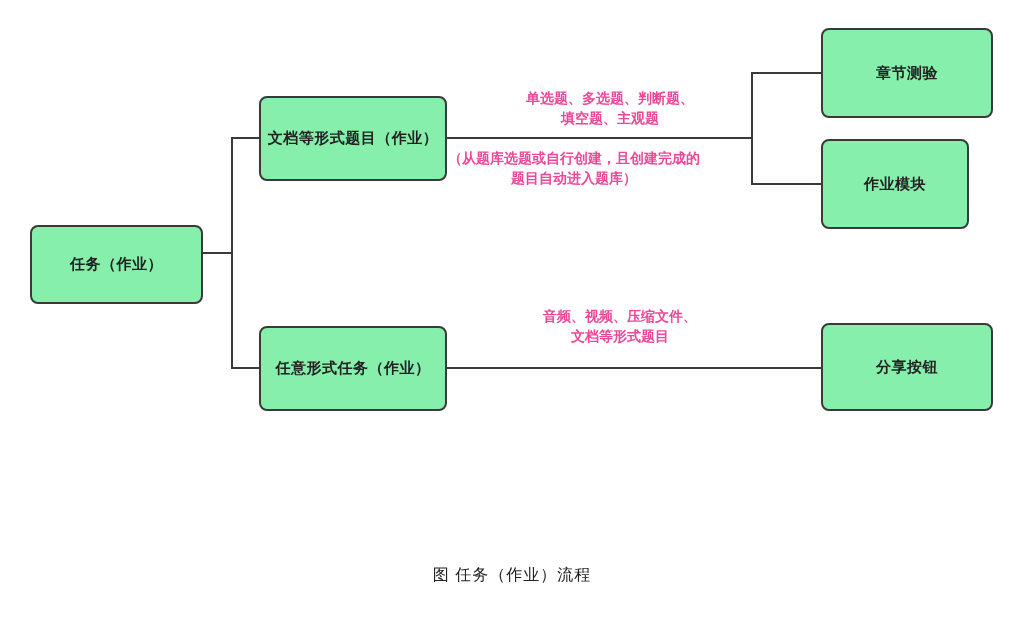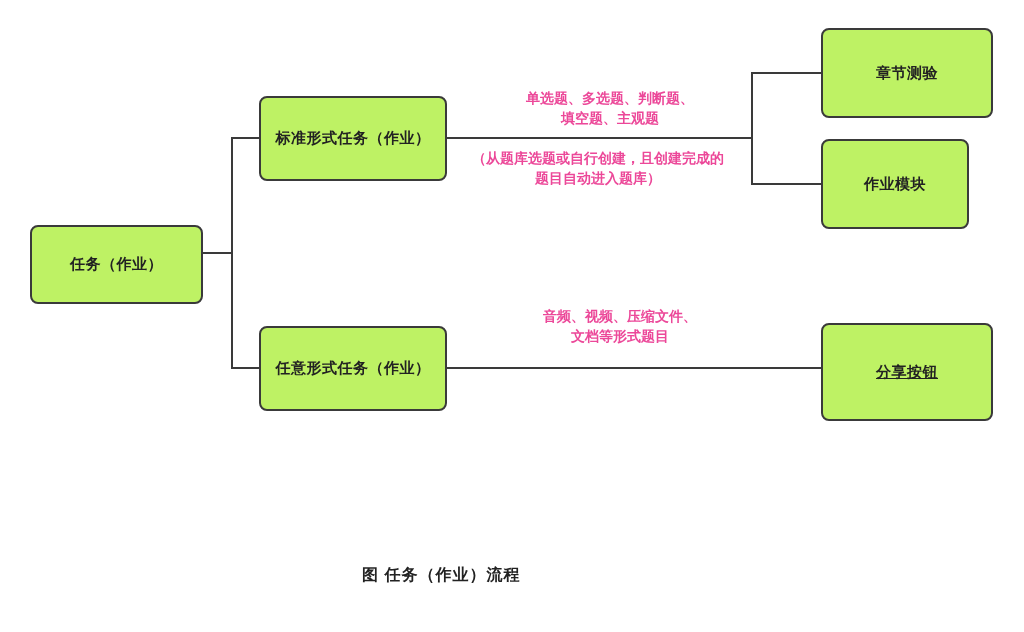--- a/index.html
+++ b/index.html
@@ -19,21 +19,21 @@
     left: 0;
     top: 0;
     width: 1024px;
     height: 632px;
   }
   .node {
     position: absolute;
     box-sizing: border-box;
     border: 2px solid #3a3a3a;
     border-radius: 8px;
-    background: #bef264;
+    background: #86efac;
     display: flex;
     align-items: center;
     justify-content: center;
     text-align: center;
     font-weight: bold;
     color: #222222;
     letter-spacing: 0.5px;
   }
   .node-label {
     display: block;
@@ -43,21 +43,22 @@
     position: absolute;
     text-align: center;
     font-weight: bold;
     color: #ec4899;
     line-height: 1.45;
     white-space: pre-line;
     background: transparent;
   }
   .caption {
     position: absolute;
-    font-weight: bold;
+    text-align: center;
+    font-weight: normal;
     color: #222222;
     letter-spacing: 1px;
   }
   svg.connectors {
     position: absolute;
     left: 0;
     top: 0;
     width: 1024px;
     height: 632px;
     pointer-events: none;
@@ -94,43 +95,43 @@
     <path d="M 752 184 L 821 184"></path>
 
     <path d="M 447 368 L 821 368"></path>
   </svg>
 
   <div class="node" style="left:30px; top:225px; width:173px; height:79px; font-size:15px;">
     <span class="node-label">任务（作业）</span>
   </div>
 
   <div class="node" style="left:259px; top:96px; width:188px; height:85px; font-size:15px;">
-    <span class="node-label">标准形式任务（作业）</span>
+    <span class="node-label">文档等形式题目（作业）</span>
   </div>
 
   <div class="node" style="left:259px; top:326px; width:188px; height:85px; font-size:15px;">
     <span class="node-label">任意形式任务（作业）</span>
   </div>
 
   <div class="node" style="left:821px; top:28px; width:172px; height:90px; font-size:15px;">
     <span class="node-label">章节测验</span>
   </div>
 
   <div class="node" style="left:821px; top:139px; width:148px; height:90px; font-size:15px;">
     <span class="node-label">作业模块</span>
   </div>
 
-  <div class="node" style="left:821px; top:323px; width:172px; height:98px; font-size:15px;text-decoration:underline;">
+  <div class="node" style="left:821px; top:323px; width:172px; height:88px; font-size:15px;">
     <span class="node-label">分享按钮</span>
   </div>
 
   <div class="edge-label" style="left:470px; top:88px; width:280px; font-size:14px;">单选题、多选题、判断题、
 填空题、主观题</div>
 
-  <div class="edge-label" style="left:446px; top:148px; width:304px; font-size:14px;">（从题库选题或自行创建，且创建完成的
+  <div class="edge-label" style="left:422px; top:148px; width:304px; font-size:14px;">（从题库选题或自行创建，且创建完成的
 题目自动进入题库）</div>
 
   <div class="edge-label" style="left:480px; top:306px; width:280px; font-size:14px;">音频、视频、压缩文件、
 文档等形式题目</div>
 
   <div class="caption" style="left:362px; top:565px; width:300px; font-size:16px;">图 任务（作业）流程</div>
 
 </div>
 
 </body></html>

